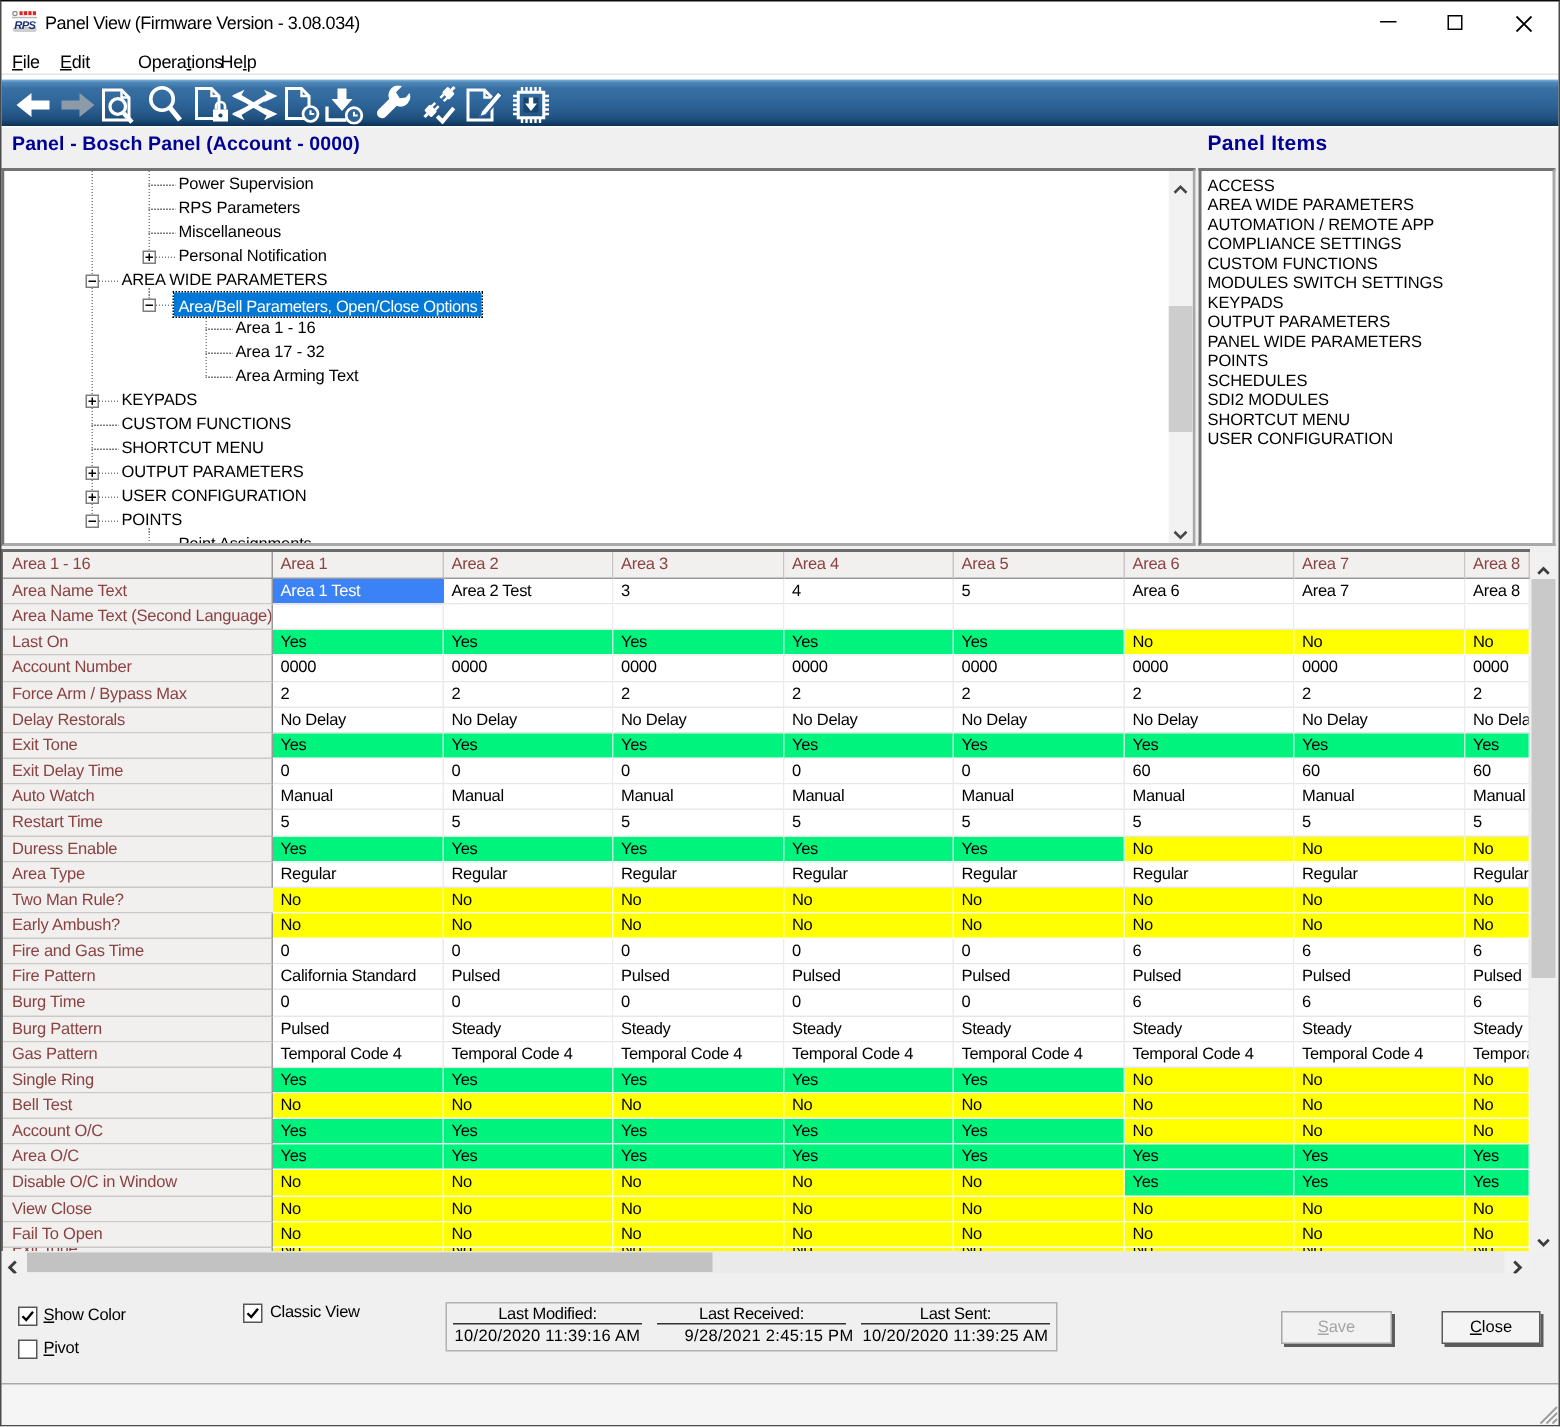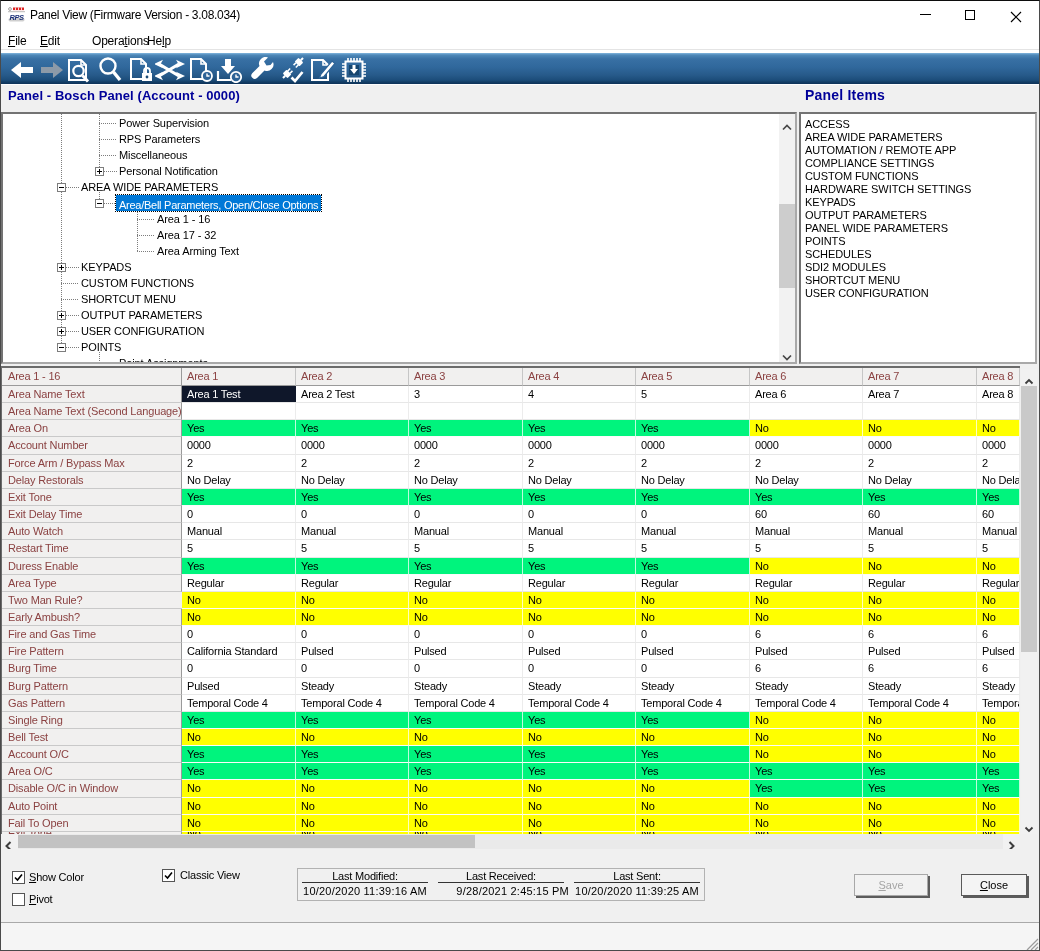--- a/index.html
+++ b/index.html
@@ -203,59 +203,59 @@
       <div class="tree-t" style="left:81px;top:339px">POINTS</div>
       <div class="tree-t" style="left:119px;top:355px">Point Assignments</div>
 </div>
   </div>
 <div class="a" style="left:799px;top:112px;width:238px;height:252px;background:#fff;border:2px solid #737373;border-right-color:#a9a9a9;border-bottom-color:#a9a9a9"></div>
 <div class="li" style="top:118px">ACCESS</div>
 <div class="li" style="top:131px">AREA WIDE PARAMETERS</div>
 <div class="li" style="top:144px">AUTOMATION / REMOTE APP</div>
 <div class="li" style="top:157px">COMPLIANCE SETTINGS</div>
 <div class="li" style="top:170px">CUSTOM FUNCTIONS</div>
-<div class="li" style="top:183px">HARDWARE SWITCH SETTINGS</div>
+<div class="li" style="top:183px">MODULES SWITCH SETTINGS</div>
 <div class="li" style="top:196px">KEYPADS</div>
 <div class="li" style="top:209px">OUTPUT PARAMETERS</div>
 <div class="li" style="top:222px">PANEL WIDE PARAMETERS</div>
 <div class="li" style="top:235px">POINTS</div>
 <div class="li" style="top:248px">SCHEDULES</div>
 <div class="li" style="top:261px">SDI2 MODULES</div>
 <div class="li" style="top:274px">SHORTCUT MENU</div>
 <div class="li" style="top:287px">USER CONFIGURATION</div>
 <div class="a" style="left:0;top:366px;width:1040px;height:485px;background:#f0f0f0"></div>
 <div class="a" style="left:0;top:366px;width:1020px;height:468px;background:#fff;border-top:2px solid #6b6b6b;border-left:2px solid #6b6b6b;overflow:hidden">
     <div class="a hdr cell" style="left:0;top:0;width:180px;height:18px;line-height:17px;border-bottom:1px solid #9a9a9a;border-right:1px solid #9a9a9a;color:#8b4242;padding-left:6px">Area 1 - 16</div>
     <div class="a hdr cell" style="left:180px;top:0;width:114px;height:18px;line-height:17px;border-bottom:1px solid #9a9a9a">Area 1</div>
     <div class="a hdr cell" style="left:294px;top:0;width:113px;height:18px;line-height:17px;border-bottom:1px solid #9a9a9a">Area 2</div>
     <div class="a hdr cell" style="left:407px;top:0;width:114px;height:18px;line-height:17px;border-bottom:1px solid #9a9a9a">Area 3</div>
     <div class="a hdr cell" style="left:521px;top:0;width:113px;height:18px;line-height:17px;border-bottom:1px solid #9a9a9a">Area 4</div>
     <div class="a hdr cell" style="left:634px;top:0;width:114px;height:18px;line-height:17px;border-bottom:1px solid #9a9a9a">Area 5</div>
     <div class="a hdr cell" style="left:748px;top:0;width:113px;height:18px;line-height:17px;border-bottom:1px solid #9a9a9a">Area 6</div>
     <div class="a hdr cell" style="left:861px;top:0;width:114px;height:18px;line-height:17px;border-bottom:1px solid #9a9a9a">Area 7</div>
     <div class="a hdr cell" style="left:975px;top:0;width:43px;height:18px;line-height:17px;border-bottom:1px solid #9a9a9a">Area 8</div>
     <div class="lbl" style="left:0;top:18px;width:180px;height:17px;line-height:16px;border-right:1px solid #9a9a9a">Area Name Text</div>
-    <div class="a cell" style="left:180px;top:18px;width:126px;height:17px;line-height:16px;background:#0f172a;color:#fff;border-bottom:1px solid #e7e7e7">Area 1 Test</div>
+    <div class="a cell" style="left:180px;top:18px;width:126px;height:17px;line-height:16px;background:#3b82f6;color:#fff;border-bottom:1px solid #e7e7e7">Area 1 Test</div>
     <div class="a cell w" style="left:294px;top:18px;width:113px;height:17px;line-height:16px">Area 2 Test</div>
     <div class="a cell w" style="left:407px;top:18px;width:114px;height:17px;line-height:16px">3</div>
     <div class="a cell w" style="left:521px;top:18px;width:113px;height:17px;line-height:16px">4</div>
     <div class="a cell w" style="left:634px;top:18px;width:114px;height:17px;line-height:16px">5</div>
     <div class="a cell w" style="left:748px;top:18px;width:113px;height:17px;line-height:16px">Area 6</div>
     <div class="a cell w" style="left:861px;top:18px;width:114px;height:17px;line-height:16px">Area 7</div>
     <div class="a cell w" style="left:975px;top:18px;width:43px;height:17px;line-height:16px">Area 8</div>
     <div class="lbl" style="left:0;top:35px;width:180px;height:17px;line-height:16px;border-right:1px solid #9a9a9a">Area Name Text (Second Language)</div>
     <div class="a cell w" style="left:180px;top:35px;width:114px;height:17px;line-height:16px"></div>
     <div class="a cell w" style="left:294px;top:35px;width:113px;height:17px;line-height:16px"></div>
     <div class="a cell w" style="left:407px;top:35px;width:114px;height:17px;line-height:16px"></div>
     <div class="a cell w" style="left:521px;top:35px;width:113px;height:17px;line-height:16px"></div>
     <div class="a cell w" style="left:634px;top:35px;width:114px;height:17px;line-height:16px"></div>
     <div class="a cell w" style="left:748px;top:35px;width:113px;height:17px;line-height:16px"></div>
     <div class="a cell w" style="left:861px;top:35px;width:114px;height:17px;line-height:16px"></div>
     <div class="a cell w" style="left:975px;top:35px;width:43px;height:17px;line-height:16px"></div>
-    <div class="lbl" style="left:0;top:52px;width:180px;height:17px;line-height:16px;border-right:1px solid #9a9a9a">Area On</div>
+    <div class="lbl" style="left:0;top:52px;width:180px;height:17px;line-height:16px;border-right:1px solid #9a9a9a">Last On</div>
     <div class="a cell g" style="left:180px;top:52px;width:114px;height:17px;line-height:16px">Yes</div>
     <div class="a cell g" style="left:294px;top:52px;width:113px;height:17px;line-height:16px">Yes</div>
     <div class="a cell g" style="left:407px;top:52px;width:114px;height:17px;line-height:16px">Yes</div>
     <div class="a cell g" style="left:521px;top:52px;width:113px;height:17px;line-height:16px">Yes</div>
     <div class="a cell g" style="left:634px;top:52px;width:114px;height:17px;line-height:16px">Yes</div>
     <div class="a cell y" style="left:748px;top:52px;width:113px;height:17px;line-height:16px">No</div>
     <div class="a cell y" style="left:861px;top:52px;width:114px;height:17px;line-height:16px">No</div>
     <div class="a cell y" style="left:975px;top:52px;width:43px;height:17px;line-height:16px">No</div>
     <div class="lbl" style="left:0;top:69px;width:180px;height:18px;line-height:17px;border-right:1px solid #9a9a9a">Account Number</div>
     <div class="a cell w" style="left:180px;top:69px;width:114px;height:18px;line-height:17px">0000</div>
@@ -439,21 +439,21 @@
     <div class="a cell g" style="left:975px;top:395px;width:43px;height:17px;line-height:16px">Yes</div>
     <div class="lbl" style="left:0;top:412px;width:180px;height:18px;line-height:17px;border-right:1px solid #9a9a9a">Disable O/C in Window</div>
     <div class="a cell y" style="left:180px;top:412px;width:114px;height:18px;line-height:17px">No</div>
     <div class="a cell y" style="left:294px;top:412px;width:113px;height:18px;line-height:17px">No</div>
     <div class="a cell y" style="left:407px;top:412px;width:114px;height:18px;line-height:17px">No</div>
     <div class="a cell y" style="left:521px;top:412px;width:113px;height:18px;line-height:17px">No</div>
     <div class="a cell y" style="left:634px;top:412px;width:114px;height:18px;line-height:17px">No</div>
     <div class="a cell g" style="left:748px;top:412px;width:113px;height:18px;line-height:17px">Yes</div>
     <div class="a cell g" style="left:861px;top:412px;width:114px;height:18px;line-height:17px">Yes</div>
     <div class="a cell g" style="left:975px;top:412px;width:43px;height:18px;line-height:17px">Yes</div>
-    <div class="lbl" style="left:0;top:430px;width:180px;height:17px;line-height:16px;border-right:1px solid #9a9a9a">Auto Point</div>
+    <div class="lbl" style="left:0;top:430px;width:180px;height:17px;line-height:16px;border-right:1px solid #9a9a9a">View Close</div>
     <div class="a cell y" style="left:180px;top:430px;width:114px;height:17px;line-height:16px">No</div>
     <div class="a cell y" style="left:294px;top:430px;width:113px;height:17px;line-height:16px">No</div>
     <div class="a cell y" style="left:407px;top:430px;width:114px;height:17px;line-height:16px">No</div>
     <div class="a cell y" style="left:521px;top:430px;width:113px;height:17px;line-height:16px">No</div>
     <div class="a cell y" style="left:634px;top:430px;width:114px;height:17px;line-height:16px">No</div>
     <div class="a cell y" style="left:748px;top:430px;width:113px;height:17px;line-height:16px">No</div>
     <div class="a cell y" style="left:861px;top:430px;width:114px;height:17px;line-height:16px">No</div>
     <div class="a cell y" style="left:975px;top:430px;width:43px;height:17px;line-height:16px">No</div>
     <div class="lbl" style="left:0;top:447px;width:180px;height:17px;line-height:16px;border-right:1px solid #9a9a9a">Fail To Open</div>
     <div class="a cell y" style="left:180px;top:447px;width:114px;height:17px;line-height:16px">No</div>

